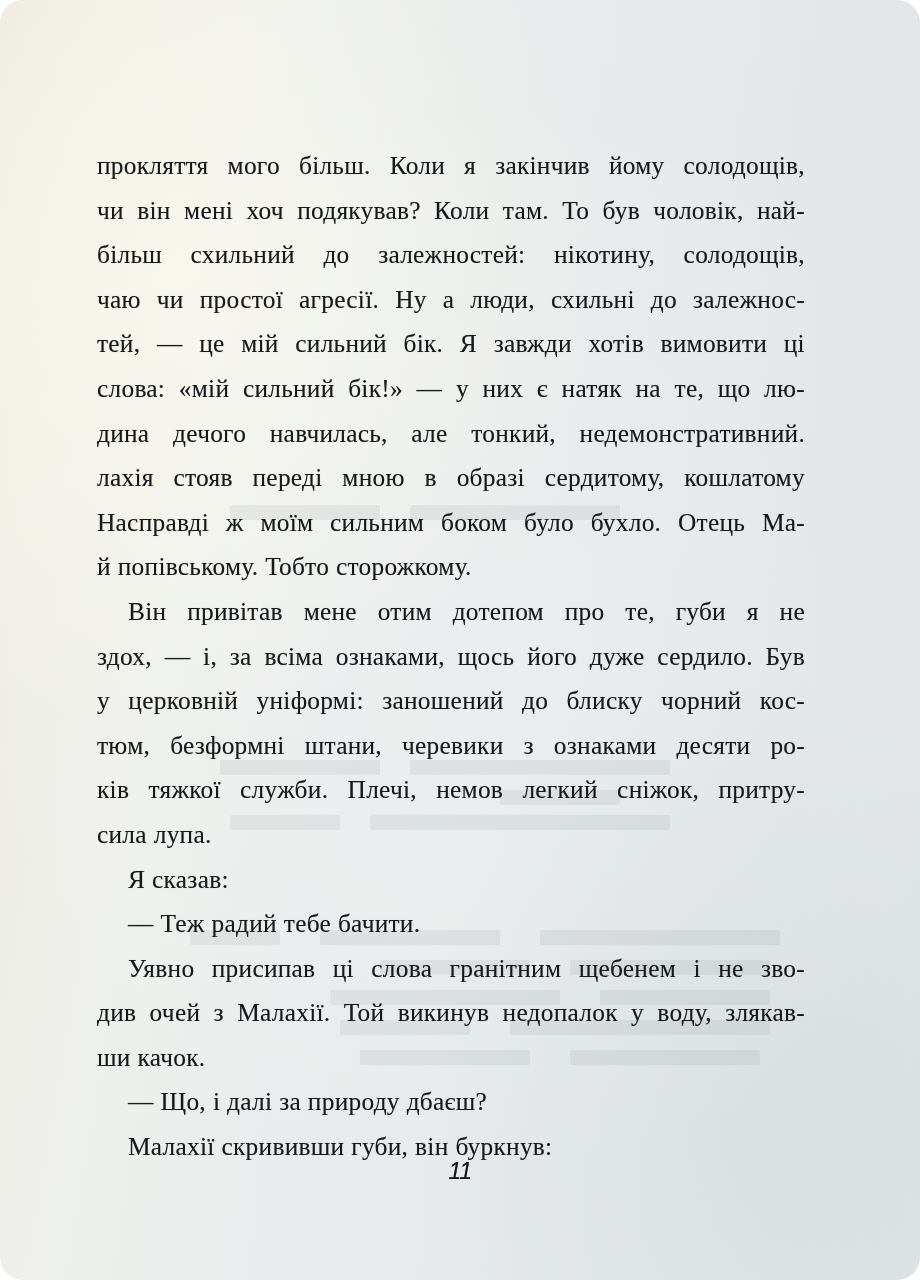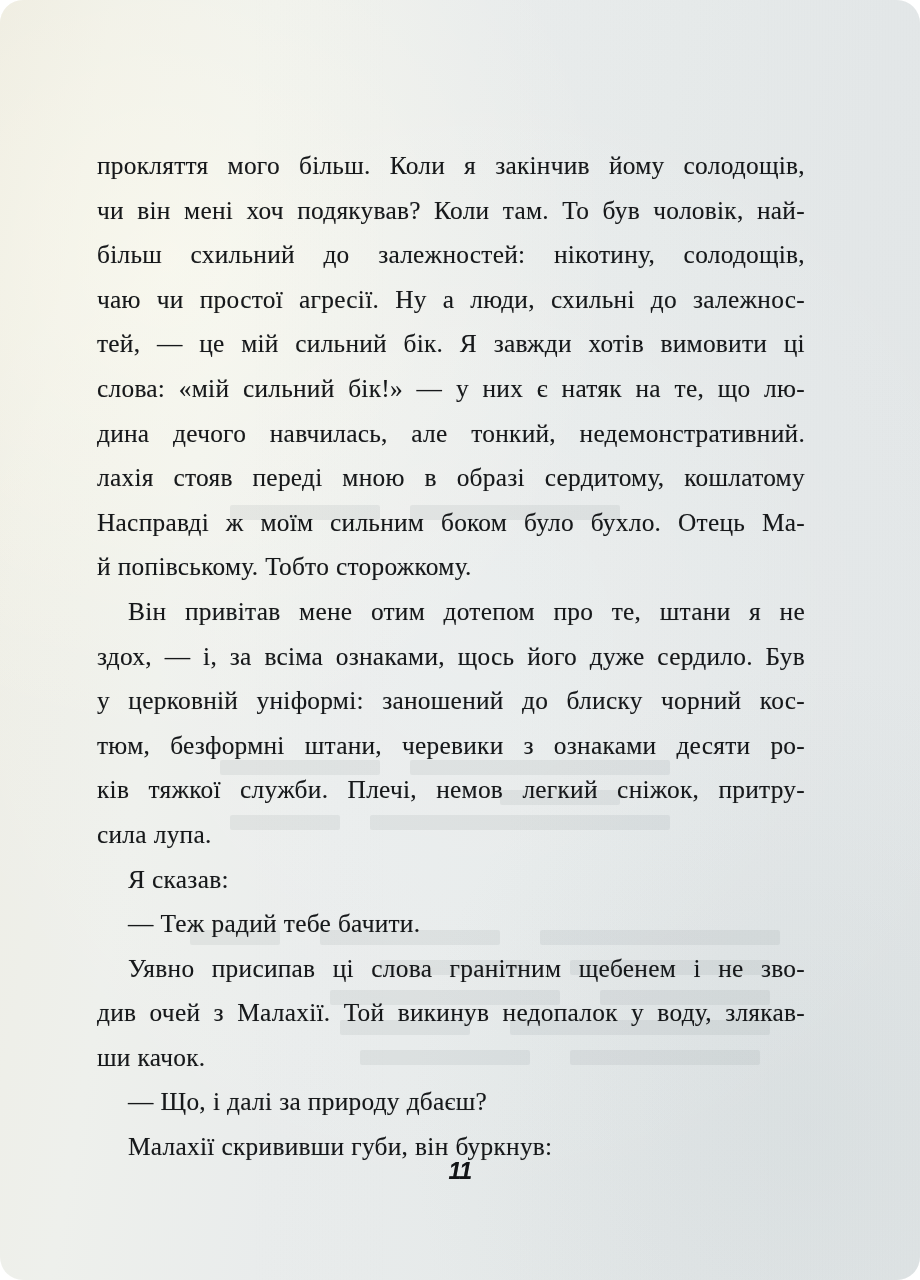--- a/index.html
+++ b/index.html
@@ -92,21 +92,21 @@
 
   .page-number {
     position: absolute;
     left: 0;
     right: 0;
     top: 1158px;
     z-index: 3;
     text-align: center;
     font-family: "Liberation Sans", "DejaVu Sans", sans-serif;
     font-size: 23px;
-    font-weight: 700;
+    font-weight: 400;
     font-style: italic;
     letter-spacing: -0.02em;
     color: #121416;
     text-shadow: 0 0 0.6px rgba(18,20,22,0.5);
   }
 
   
   .grain {
     position: absolute;
     inset: 0;
@@ -148,21 +148,21 @@
       <div class="line just"><span>прокляття</span><span>мого</span><span>більш.</span><span>Коли</span><span>я</span><span>закінчив</span><span>йому</span><span>солодощів,</span></div>
       <div class="line just"><span>чи</span><span>він</span><span>мені</span><span>хоч</span><span>подякував?</span><span>Коли</span><span>там.</span><span>То</span><span>був</span><span>чоловік,</span><span>най-</span></div>
       <div class="line just"><span>більш</span><span>схильний</span><span>до</span><span>залежностей:</span><span>нікотину,</span><span>солодощів,</span></div>
       <div class="line just"><span>чаю</span><span>чи</span><span>простої</span><span>агресії.</span><span>Ну</span><span>а</span><span>люди,</span><span>схильні</span><span>до</span><span>залежнос-</span></div>
       <div class="line just"><span>тей,</span><span>—</span><span>це</span><span>мій</span><span>сильний</span><span>бік.</span><span>Я</span><span>завжди</span><span>хотів</span><span>вимовити</span><span>ці</span></div>
       <div class="line just"><span>слова:</span><span>«мій</span><span>сильний</span><span>бік!»</span><span>—</span><span>у</span><span>них</span><span>є</span><span>натяк</span><span>на</span><span>те,</span><span>що</span><span>лю-</span></div>
       <div class="line just"><span>дина</span><span>дечого</span><span>навчилась,</span><span>але</span><span>тонкий,</span><span>недемонстративний.</span></div>
       <div class="line just"><span>лахія</span><span>стояв</span><span>переді</span><span>мною</span><span>в</span><span>образі</span><span>сердитому,</span><span>кошлатому</span></div>
       <div class="line just"><span>Насправді</span><span>ж</span><span>моїм</span><span>сильним</span><span>боком</span><span>було</span><span>бухло.</span><span>Отець</span><span>Ма-</span></div>
       <div class="line">й попівському. Тобто сторожкому.</div>
-      <div class="line just indent"><span>Він</span><span>привітав</span><span>мене</span><span>отим</span><span>дотепом</span><span>про</span><span>те,</span><span>штани</span><span>я</span><span>не</span></div>
+      <div class="line just indent"><span>Він</span><span>привітав</span><span>мене</span><span>отим</span><span>дотепом</span><span>про</span><span>те,</span><span>губи</span><span>я</span><span>не</span></div>
       <div class="line just"><span>здох,</span><span>—</span><span>і,</span><span>за</span><span>всіма</span><span>ознаками,</span><span>щось</span><span>його</span><span>дуже</span><span>сердило.</span><span>Був</span></div>
       <div class="line just"><span>у</span><span>церковній</span><span>уніформі:</span><span>заношений</span><span>до</span><span>блиску</span><span>чорний</span><span>кос-</span></div>
       <div class="line just"><span>тюм,</span><span>безформні</span><span>штани,</span><span>черевики</span><span>з</span><span>ознаками</span><span>десяти</span><span>ро-</span></div>
       <div class="line just"><span>ків</span><span>тяжкої</span><span>служби.</span><span>Плечі,</span><span>немов</span><span>легкий</span><span>сніжок,</span><span>притру-</span></div>
       <div class="line">сила лупа.</div>
       <div class="line indent">Я сказав:</div>
       <div class="line indent">— Теж радий тебе бачити.</div>
       <div class="line just indent"><span>Уявно</span><span>присипав</span><span>ці</span><span>слова</span><span>гранітним</span><span>щебенем</span><span>і</span><span>не</span><span>зво-</span></div>
       <div class="line just"><span>див</span><span>очей</span><span>з</span><span>Малахії.</span><span>Той</span><span>викинув</span><span>недопалок</span><span>у</span><span>воду,</span><span>злякав-</span></div>
       <div class="line">ши качок.</div>

